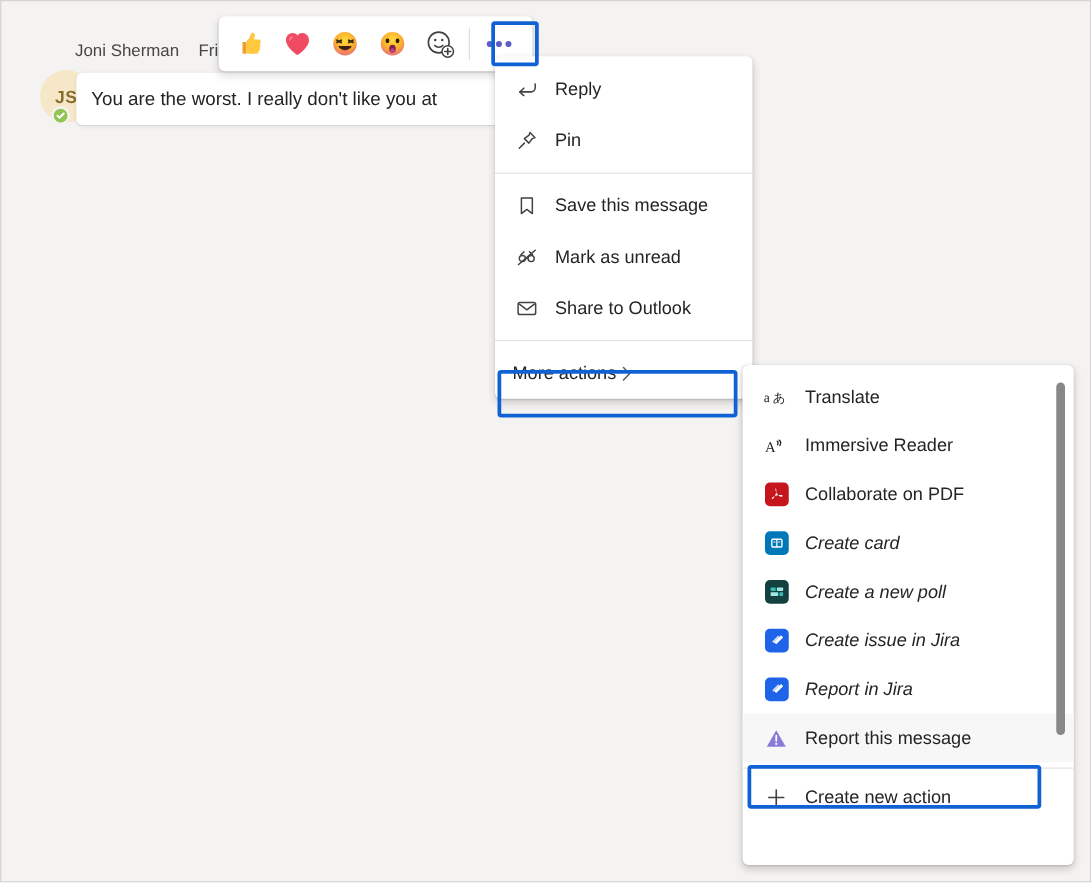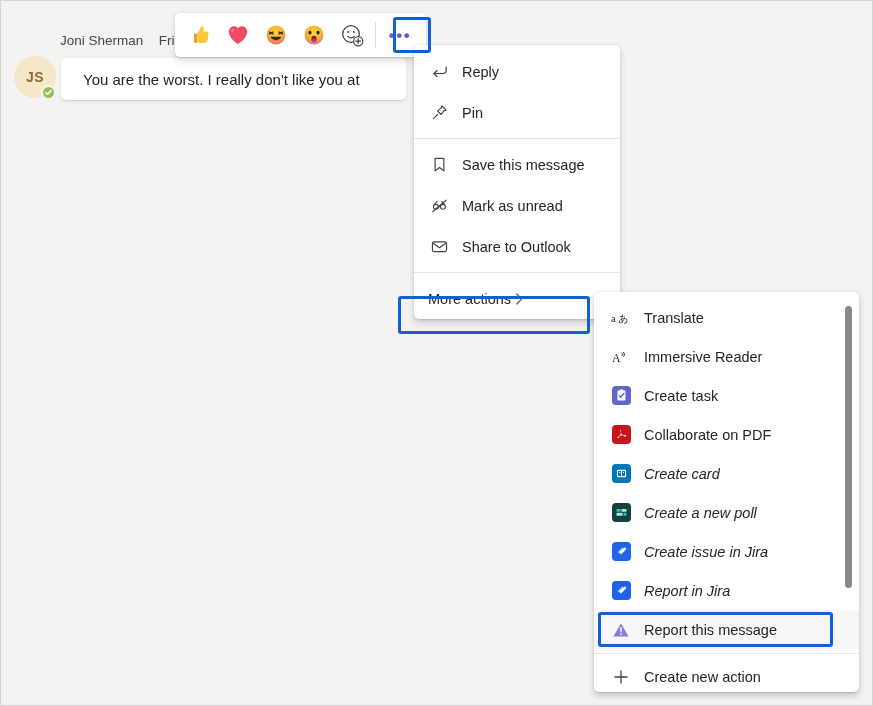--- a/index.html
+++ b/index.html
@@ -25,21 +25,21 @@
   #msg-header {
     position: absolute;
     left: 59px; top: 4px;
     font-size: 13.5px;
     color: #484644;
     white-space: nowrap;
   }
   #msg-header .sep { display: inline-block; width: 8px; }
   #avatar {
     position: absolute;
-    left: 13px; top: 27px;
+    left: 31px; top: 27px;
     width: 42px; height: 42px;
     border-radius: 50%;
     background: #f7e7c9;
     display: flex; align-items: center; justify-content: center;
     font-size: 14px; font-weight: bold; color: #8a6d2f;
     letter-spacing: 0.5px;
   }
   #presence-badge {
     position: absolute;
     left: 40px; top: 56px;
@@ -51,21 +51,21 @@
   }
   #presence-badge svg { display: block; }
   #msg-bubble {
     position: absolute;
     left: 60px; top: 29px;
     min-width: 345px;
     height: 42px;
     background: #ffffff;
     border-radius: 5px;
     display: flex; align-items: center;
-    padding: 0 22px;
+    padding: 0 12px;
     font-size: 15px;
     color: #242424;
     white-space: nowrap;
     box-shadow: 0 0.3px 0.9px rgba(0,0,0,0.07), 0 1.6px 3.6px rgba(0,0,0,0.07);
   }
 
   
   #reaction-bar {
     position: absolute;
     left: 174px; top: 12px;
@@ -121,21 +121,20 @@
   
   #context-menu {
     position: absolute;
     left: 395px; top: 44px;
     width: 206px;
     background: #ffffff;
     border-radius: 5px;
     padding: 6px 0 0 0;
     box-shadow: 0 0.6px 1.8px rgba(0,0,0,0.13), 0 3.2px 7.2px rgba(0,0,0,0.16);
     z-index: 10;
-    margin-left: 18px;
   }
   .menu-item {
     display: flex; align-items: center;
     height: 41px;
     padding: 0 10px 0 14px;
     font-size: 14.5px;
     color: #242424;
     cursor: pointer;
     white-space: nowrap;
   }
@@ -407,32 +406,20 @@
       <span class="sub-icon">
         <svg width="20" height="18" viewBox="0 0 22 18">
           <text x="1" y="14" font-family="Liberation Serif, serif" font-size="13" fill="#242424">A</text>
           <path d="M13.5 3.6 c1.6 1.1 1.6 3.2 0.6 4.8" fill="none" stroke="#242424" stroke-width="1.1" stroke-linecap="round"></path>
           <path d="M11.8 4.6 c1 0.8 1 2.1 0.3 3.1" fill="none" stroke="#242424" stroke-width="1.1" stroke-linecap="round"></path>
         </svg>
       </span>
       <span class="sub-label">Immersive Reader</span>
     </div>
 
-    <div class="sub-item">
-      <span class="sub-icon">
-        <span class="app-tile" style="background:#6264c7;">
-          <svg width="13" height="13" viewBox="0 0 14 14">
-            <rect x="2.6" y="1.6" width="8.6" height="10.8" rx="1" fill="#ffffff"></rect>
-            <rect x="5" y="0.6" width="4" height="2.4" rx="0.8" fill="#ffffff"></rect>
-            <path d="M4.6 7.2 L6.2 8.9 L9.6 4.9" fill="none" stroke="#6264c7" stroke-width="1.5" stroke-linecap="round" stroke-linejoin="round"></path>
-          </svg>
-        </span>
-      </span>
-      <span class="sub-label">Create task</span>
-    </div>
 
     <div class="sub-item">
       <span class="sub-icon">
         <span class="app-tile" style="background:#c4161c;">
           <svg width="13" height="13" viewBox="0 0 14 14">
             <path d="M5.6 2 c1.3 0 1.1 2.3 0.5 4.3 -0.6 2-1.6 4-2.6 4.6 -0.8 0.5-1.3-0.3-0.5-1.1 1.1-1.1 4.4-2.2 7.2-2.2 1.3 0 1.9 0.4 1.8 0.9 -0.1 0.6-1 0.8-2.1 0.3 -1.6-0.7-3.1-2.6-3.8-4.6 -0.4-1.2-0.4-2.2-0.5-2.2z" fill="#ffffff"></path>
           </svg>
         </span>
       </span>
       <span class="sub-label">Collaborate on PDF</span>

